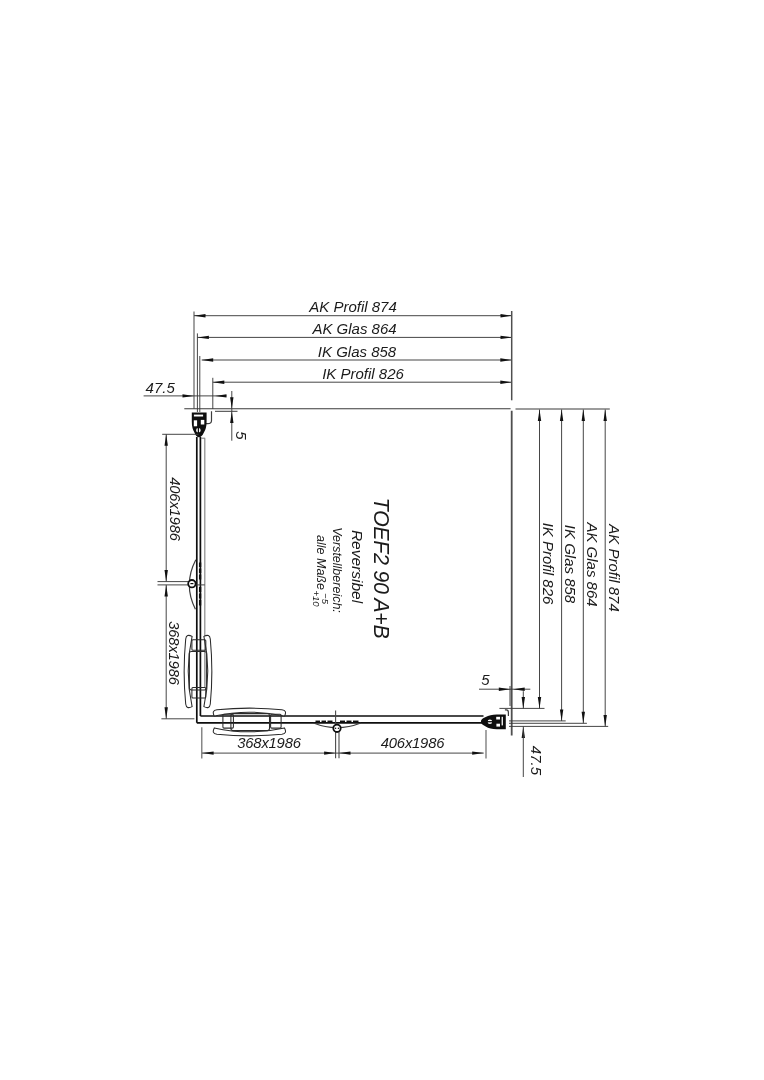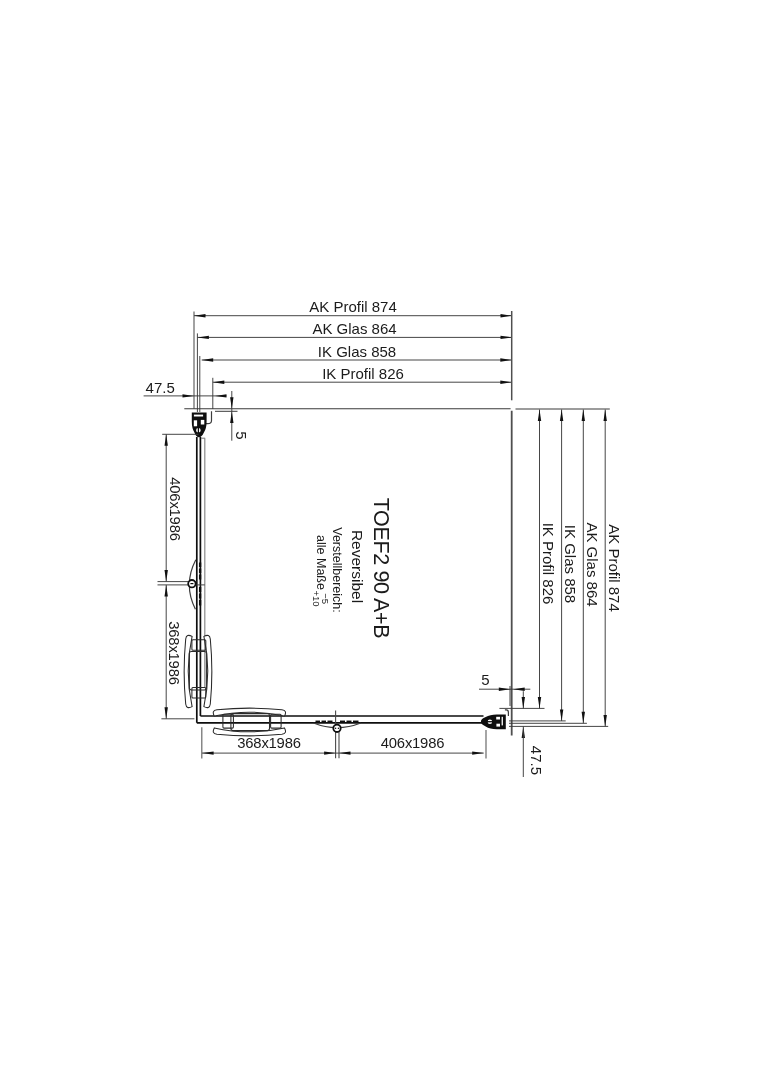--- a/index.html
+++ b/index.html
@@ -1,17 +1,17 @@
 <!DOCTYPE html>
 <html lang="de"><head>
 <meta charset="utf-8">
 <title>TOEF2 90 A+B</title>
 <style>
 html,body{margin:0;padding:0;background:#ffffff;}
-#page{width:764px;height:1080px;position:relative;background:#84cc16;overflow:hidden;}
+#page{width:764px;height:1080px;position:relative;background:#84cc16;overflow:hidden;font-style:italic;}
 svg text{font-family:"Liberation Sans",sans-serif;}
 </style>
 </head>
 <body>
 <div id="page">
 <svg width="764" height="1080" viewBox="0 0 764 1080" xmlns="http://www.w3.org/2000/svg">
 <defs>
         <path id="ah" d="M0 0 L-11.5 -1.7 L-11.5 1.7 Z" fill="#111"></path>
         <g id="hdl" fill="none" stroke="#2a2a2a" stroke-width="1.05">
           <path d="M214.3 716.1 C212.3 712.3 213.2 710.2 216.9 709.7 Q249.4 706.6 281.9 709.7 C285.6 710.2 286.5 712.3 284.5 716.1 Q249.4 708.3 214.3 716.1 Z" fill="#fff"></path>

